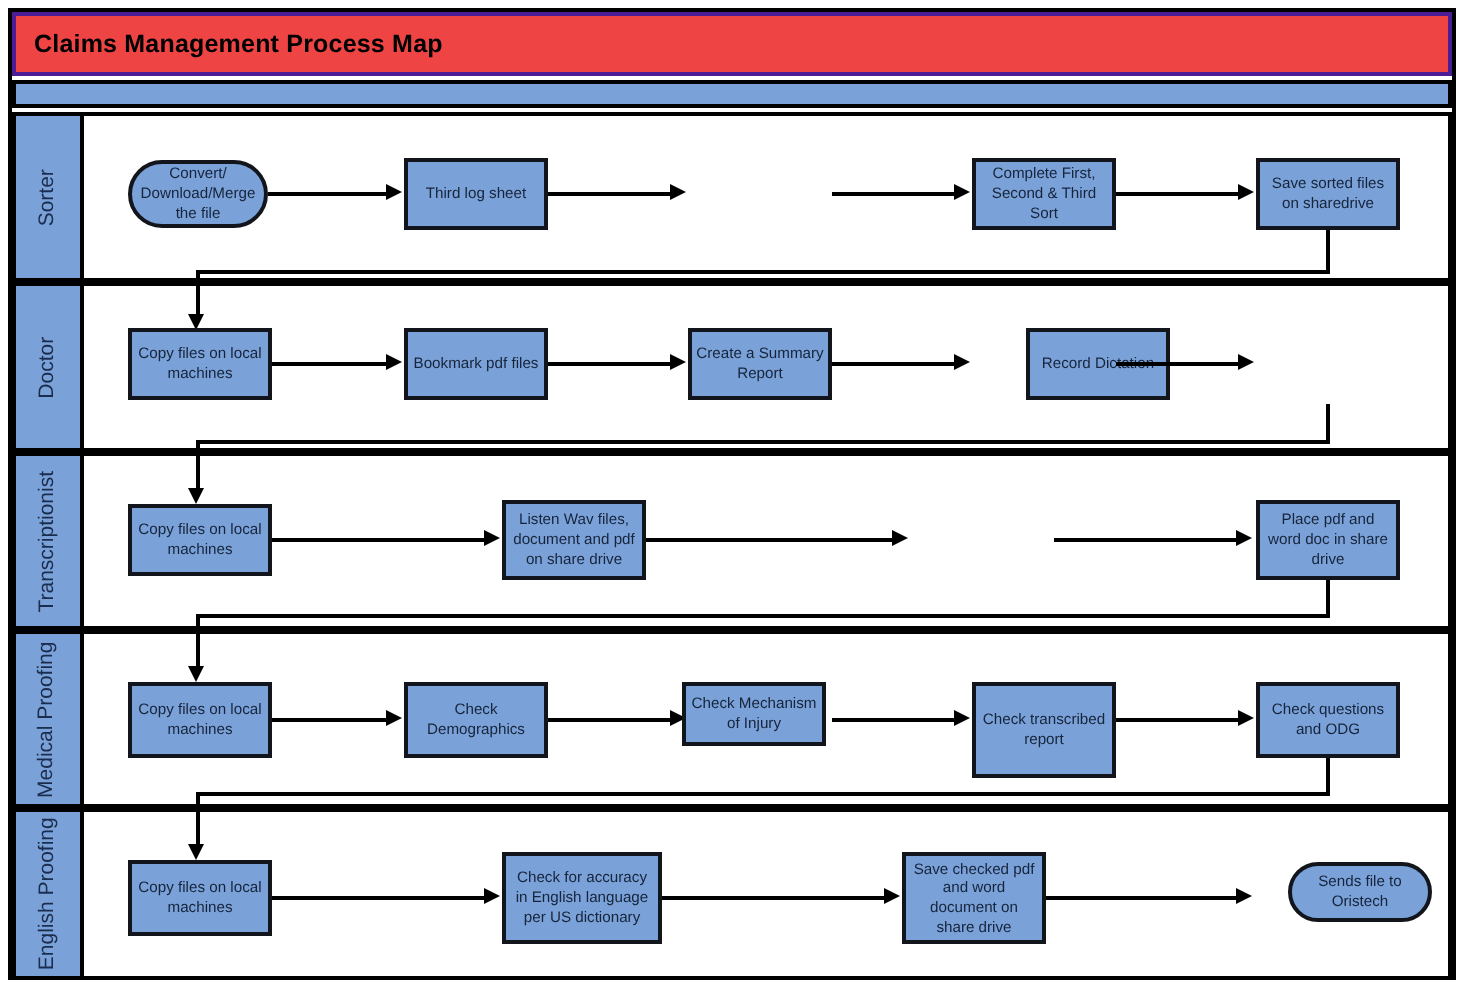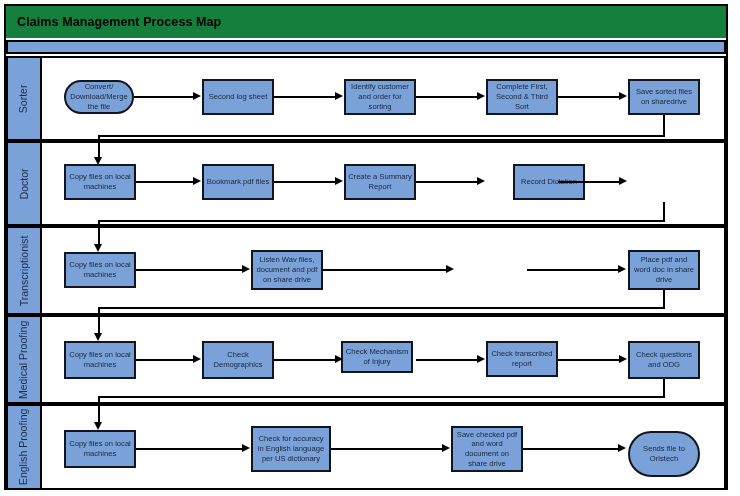--- a/index.html
+++ b/index.html
@@ -33,22 +33,22 @@
     background: #ffffff;
   }
 
   
   .title-bar {
     position: absolute;
     left: 6px;
     top: 6px;
     width: 720px;
     height: 32px;
-    background: #15803d;
-    border: 2px solid #15803d;
+    background: #ef4444;
+    border: 2px solid #4c1d95;
     box-sizing: border-box;
     display: flex;
     align-items: center;
   }
   .title-text {
     padding-left: 9px;
     font-size: 12.5px;
     font-weight: bold;
     color: #000000;
     letter-spacing: .1px;
@@ -172,29 +172,26 @@
     <div class="lane-body">
 
       <div class="node stadium" style="left:22px; top:22px; width:70px; height:34px;">
         <span class="node-text">Convert/ Download/Merge the file</span>
       </div>
 
       <div class="hline" style="left:92px; top:38px; width:60px;"></div>
       <div class="arrow-right" style="left:151px; top:34px;"></div>
 
       <div class="node" style="left:160px; top:21px; width:72px; height:36px;">
-        <span class="node-text">Second log sheet</span>
+        <span class="node-text">Third log sheet</span>
       </div>
 
       <div class="hline" style="left:232px; top:38px; width:62px;"></div>
       <div class="arrow-right" style="left:293px; top:34px;"></div>
 
-      <div class="node" style="left:302px; top:21px; width:72px; height:36px;">
-        <span class="node-text">Identify customer and order for sorting</span>
-      </div>
 
       <div class="hline" style="left:374px; top:38px; width:62px;"></div>
       <div class="arrow-right" style="left:435px; top:34px;"></div>
 
       <div class="node" style="left:444px; top:21px; width:72px; height:36px;">
         <span class="node-text">Complete First, Second &amp; Third Sort</span>
       </div>
 
       <div class="hline" style="left:516px; top:38px; width:62px;"></div>
       <div class="arrow-right" style="left:577px; top:34px;"></div>
@@ -313,21 +310,21 @@
       <div class="hline" style="left:232px; top:42px; width:62px;"></div>
       <div class="arrow-right" style="left:293px; top:38px;"></div>
 
       <div class="node" style="left:299px; top:24px; width:72px; height:32px;">
         <span class="node-text">Check Mechanism of Injury</span>
       </div>
 
       <div class="hline" style="left:374px; top:42px; width:62px;"></div>
       <div class="arrow-right" style="left:435px; top:38px;"></div>
 
-      <div class="node" style="left:444px; top:24px; width:72px; height:36px;">
+      <div class="node" style="left:444px; top:24px; width:72px; height:48px;">
         <span class="node-text">Check transcribed report</span>
       </div>
 
       <div class="hline" style="left:516px; top:42px; width:62px;"></div>
       <div class="arrow-right" style="left:577px; top:38px;"></div>
 
       <div class="node" style="left:586px; top:24px; width:72px; height:38px;">
         <span class="node-text">Check questions and ODG</span>
       </div>
 
@@ -360,19 +357,19 @@
       <div class="hline" style="left:289px; top:42px; width:112px;"></div>
       <div class="arrow-right" style="left:400px; top:38px;"></div>
 
       <div class="node" style="left:409px; top:20px; width:72px; height:46px;">
         <span class="node-text">Save checked pdf and word document on share drive</span>
       </div>
 
       <div class="hline" style="left:481px; top:42px; width:96px;"></div>
       <div class="arrow-right" style="left:576px; top:38px;"></div>
 
-      <div class="node stadium" style="left:586px; top:25px; width:72px; height:46px;">
+      <div class="node stadium" style="left:602px; top:25px; width:72px; height:30px;">
         <span class="node-text">Sends file to Oristech</span>
       </div>
     </div>
   </div>
 
 </div>
 
 </body></html>

